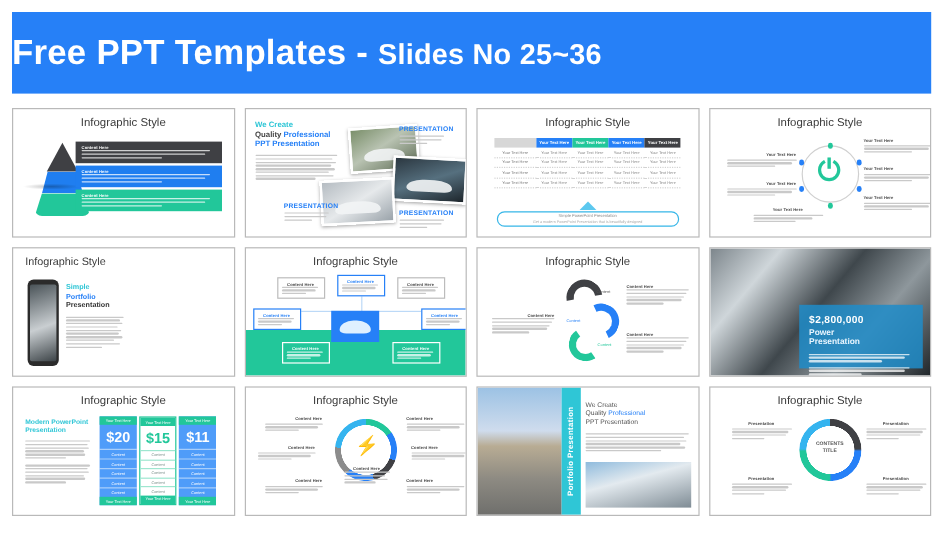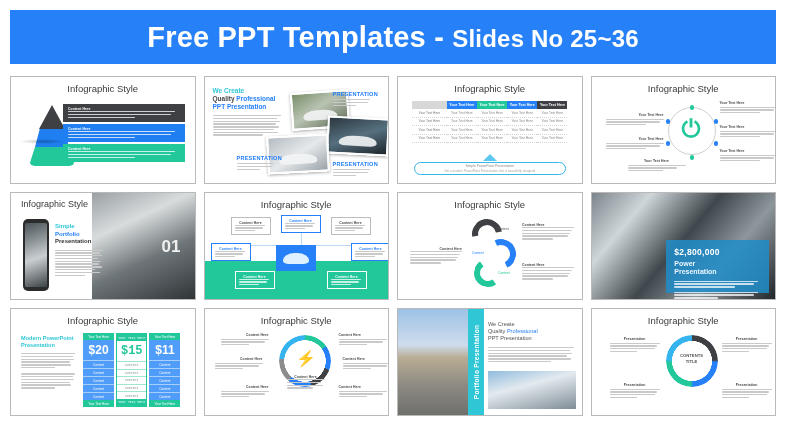--- a/index.html
+++ b/index.html
@@ -6,23 +6,23 @@
   html, body { width: 786px; height: 445px; }
   body {
     background: #ffffff;
     font-family: "Liberation Sans", sans-serif;
     overflow: hidden;
   }
   .page { width: 786px; height: 445px; position: relative; padding: 0 10px; }
 
   
   .banner {
-    height: 54px; margin: 10px 0 12px 0;
+    height: 68px; margin: 10px 0 12px 0;
     background: #2680f7;
-    display: flex; align-items: center; justify-content: center;
+    display: flex; align-items: center; 
   }
   .banner-title {
     color: #ffffff; font-size: 29px; font-weight: 700;
     letter-spacing: .2px; white-space: nowrap;
   }
   .banner-title .sub { font-size: 24px; }
 
   
   .grid {
     display: grid;
@@ -123,21 +123,21 @@
   .s8-panel { position:absolute; right:6px; bottom:6px; width:56%; top:44%;
       background:rgba(32,140,200,.86); padding:7px 8px; }
   .s8-price { color:#fff; font-size:8.5px; font-weight:700; letter-spacing:.3px; }
   .s8-sub { color:#eaf6ff; font-size:7px; font-weight:700; line-height:8.5px; margin-top:3px; }
 
   
   .prices { position:absolute; left:72px; right:14px; top:24px; bottom:8px; display:grid;
       grid-template-columns:1fr 1fr 1fr; gap:2px; }
   .pcol { display:flex; flex-direction:column; }
   .pcol.blue { background:#4f9cf9; }
-  .pcol.mid { background:#fff; border:1px solid #22c79a;font-family:Liberation Mono, monospace; }
+  .pcol.mid { background:#fff; border:1px solid #22c79a; }
   .ptop { height:7px; background:#22c79a; font-size:3.2px; color:#fff; display:flex;
       align-items:center; justify-content:center; }
   .pamt { height:20px; display:flex; align-items:center; justify-content:center;
       font-size:12px; font-weight:700; color:#fff; }
   .pcol.mid .pamt { color:#22c79a; }
   .pcell { flex:1; border-top:1px solid rgba(255,255,255,.5); font-size:3.2px; color:#fff;
       display:flex; align-items:center; justify-content:center; }
   .pcol.mid .pcell { border-top:1px solid #9fe6d0; color:#7a8f8a; }
   .pbot { height:7px; background:#22c79a; font-size:3.2px; color:#fff; display:flex;
       align-items:center; justify-content:center; }
@@ -350,23 +350,20 @@
         <div class="mini-h">Your Text Here</div>
         <div class="lines">
             <i style="width:100%"></i>
             <i style="width:94%"></i>
             <i style="width:70%"></i>
           </div>
       </div>
     </div>
 
     <div class="slide">
-      <div class="s5-photo">
-        <div class="s5-num">01</div>
-      </div>
       <div class="s-title" style="text-align:left;left:10px;right:auto;font-size:9px">Infographic Style</div>
       <div class="phone">
           <div class="phone-scr"></div>
         </div>
       <div class="s5-txt">
         <div class="s5-h"><span class="c1">Simple</span></div>
         <div class="s5-h"><span class="c2">Portfolio</span></div>
         <div class="s5-h"><span class="c3">Presentation</span></div>
         <div class="lines" style="margin-top:4px">
           <i style="width:96%"></i>

